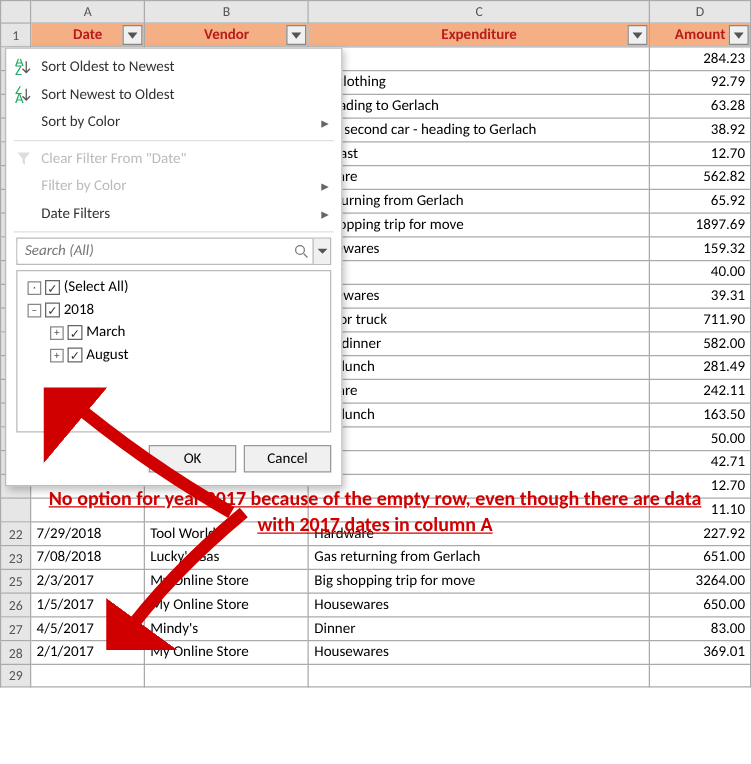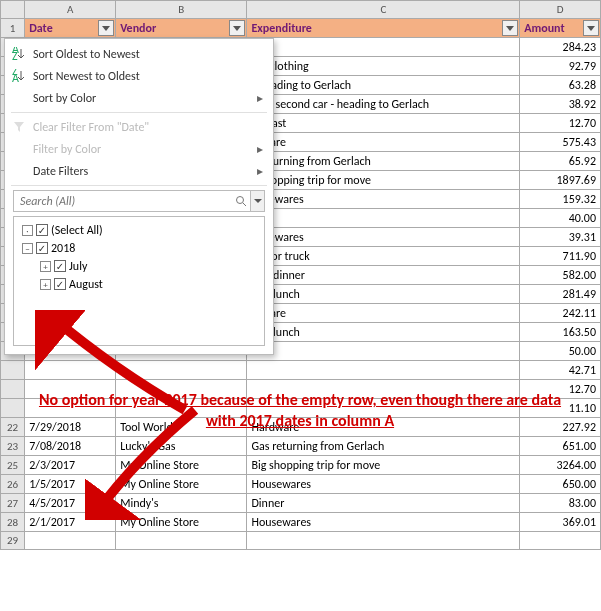--- a/index.html
+++ b/index.html
@@ -1,21 +1,21 @@
 <!DOCTYPE html>
 <html><head>
 <meta charset="utf-8">
 <style>
 *{box-sizing:border-box;margin:0;padding:0;font-family:Calibri,Arial,sans-serif;font-size:12px}
 body{background:#fff;width:601px;height:611px;position:relative;overflow:hidden}
 .grid{border-collapse:collapse;width:100%}
 .grid td,.grid th{border:1px solid #aaa;padding:2px 4px;height:18px;white-space:nowrap;overflow:hidden}
 .rowhead{background:#e6e6e6;text-align:center;width:24px;color:#555;font-size:11px}
 .colhead{background:#e6e6e6;text-align:center;color:#555;font-size:11px;height:18px}
-.th-cell{background:#f4b084;color:#701a75;font-weight:bold;text-align:left;position:relative;height:20px}
+.th-cell{background:#f4b084;color:#b91c1c;font-weight:bold;text-align:center;position:relative;height:20px}
 .filter-btn{position:absolute;right:1px;top:1px;width:16px;height:16px;border:1px solid #888;background:#f0f0f0;display:flex;align-items:center;justify-content:center;cursor:pointer}
 .filter-btn svg{width:8px;height:8px}
 .data-cell{background:#fff}
 .num{text-align:right}
 .dt{text-align:left}
 .col-a{width:90px}
 .col-b{width:130px}
 .col-c{width:270px}
 .col-d{width:80px}
 .menu{position:absolute;left:4px;top:38px;width:270px;background:#fff;border:1px solid #bbb;box-shadow:2px 3px 6px rgba(0,0,0,.25);padding:4px 0;z-index:10}
@@ -109,21 +109,21 @@
         <td class="data-cell col-a"></td>
         <td class="data-cell col-b"></td>
         <td class="data-cell col-c">eakfast</td>
         <td class="data-cell col-d num">12.70</td>
       </tr>
       <tr>
         <td class="rowhead"></td>
         <td class="data-cell col-a"></td>
         <td class="data-cell col-b"></td>
         <td class="data-cell col-c">rdware</td>
-        <td class="data-cell col-d num">575.43</td>
+        <td class="data-cell col-d num">562.82</td>
       </tr>
       <tr>
         <td class="rowhead"></td>
         <td class="data-cell col-a"></td>
         <td class="data-cell col-b"></td>
         <td class="data-cell col-c">s returning from Gerlach</td>
         <td class="data-cell col-d num">65.92</td>
       </tr>
       <tr>
         <td class="rowhead"></td>
@@ -335,27 +335,31 @@
         <span>(Select All)</span>
       </div>
   <div class="tree-item" style="padding-left:4px">
         <span class="exp">−</span>
         <span class="cb">✓</span>
         <span>2018</span>
       </div>
   <div class="tree-item" style="padding-left:22px">
         <span class="exp">+</span>
         <span class="cb">✓</span>
-        <span>July</span>
+        <span>March</span>
       </div>
   <div class="tree-item" style="padding-left:22px">
         <span class="exp">+</span>
         <span class="cb">✓</span>
         <span>August</span>
       </div>
+ </div>
+ <div class="btns">
+  <button>OK</button>
+  <button>Cancel</button>
  </div>
 </div>
 
 <svg class="arrow1" width="160" height="110">
     <defs>
       <marker id="ah1" markerWidth="12" markerHeight="12" refX="2" refY="6" orient="auto">
         <path d="M0 0 L12 6 L0 12 Z" fill="#d10000"></path>
       </marker>
     </defs>
     <path d="M150 100 Q 80 60 18 8" stroke="#d10000" stroke-width="10" fill="none" marker-end="url(#ah1)"></path>

